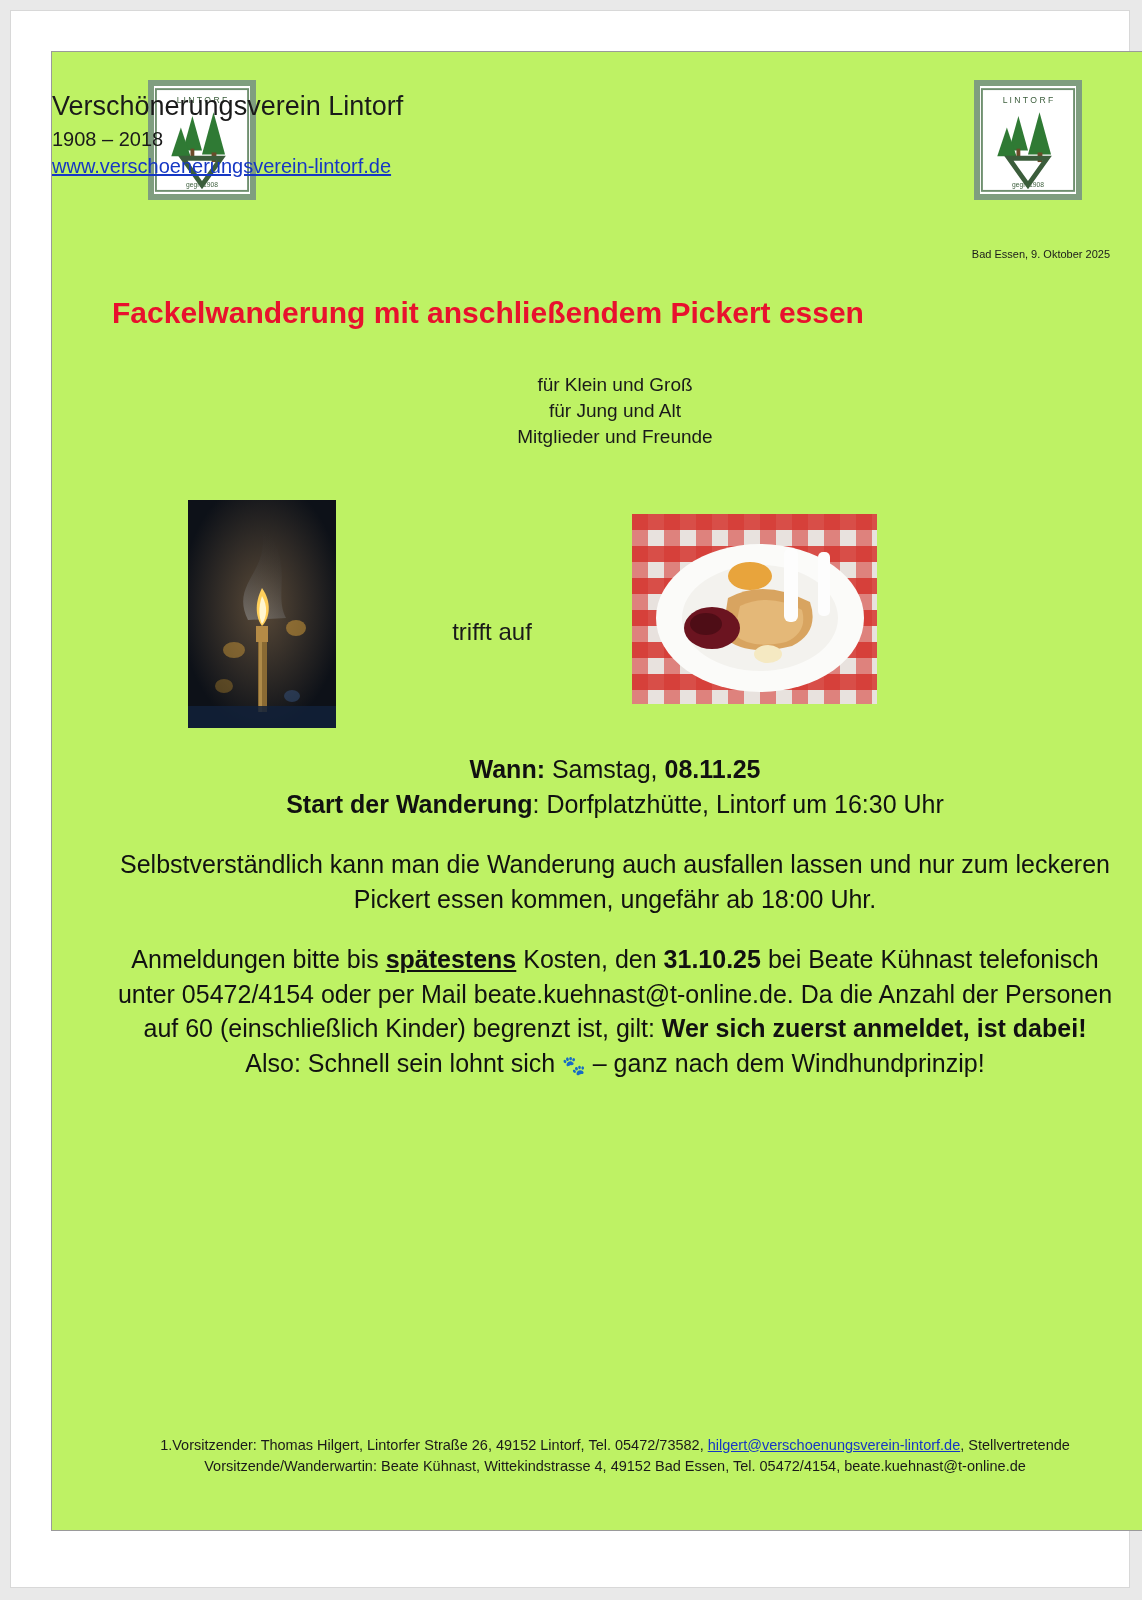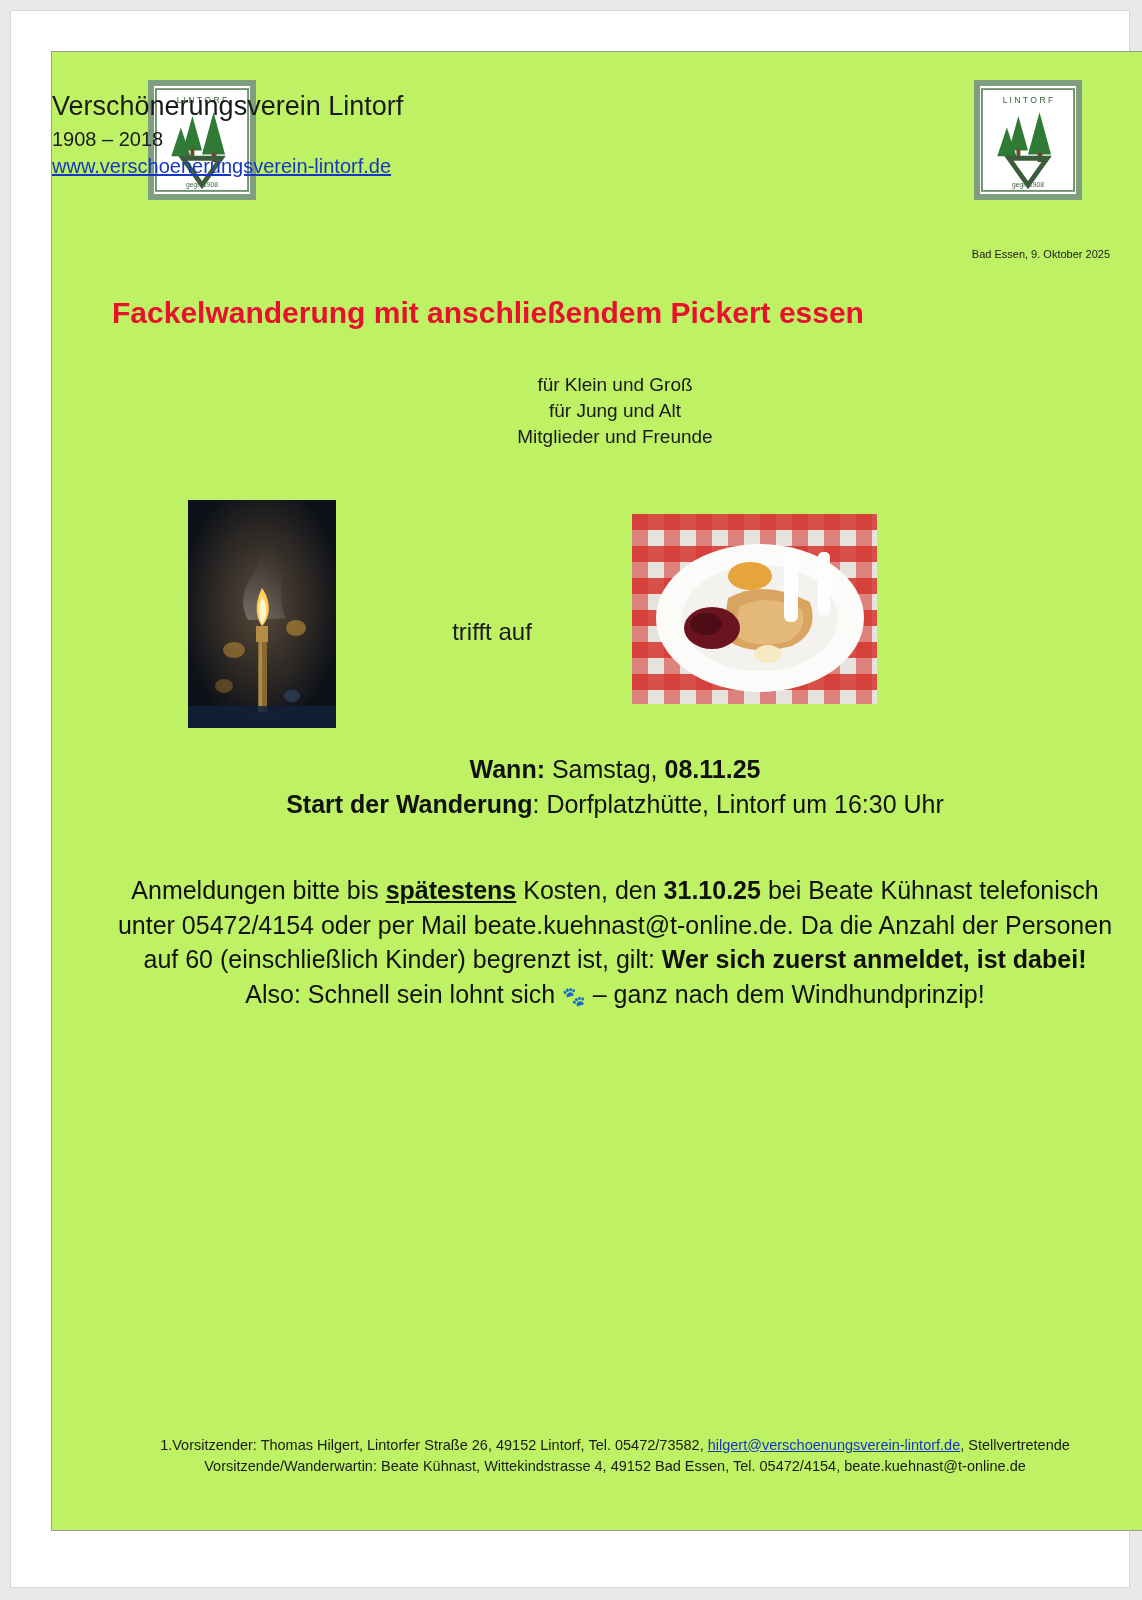--- a/index.html
+++ b/index.html
@@ -308,20 +308,21 @@
       <div class="body-block">
         <p>
           <b>Wann:</b><span> Samstag, </span><b>08.11.25</b>
         </p>
         <p>
           <b>Start der Wanderung</b><span>: Dorfplatzhütte, Lintorf um 16:30 Uhr</span>
         </p>
 
         <div class="gap"></div>
 
+        <p>Selbstverständlich kann man die Wanderung auch ausfallen lassen und nur zum leckeren Pickert essen kommen, ungefähr ab 18:00 Uhr.</p>
 
         <div class="gap"></div>
 
         <p>
           <span>Anmeldungen bitte bis </span><b><u>spätestens</u></b><span> Kosten, den </span><b>31.10.25</b><span> bei Beate Kühnast telefonisch unter 05472/4154 oder per Mail beate.kuehnast@t-online.de. Da die Anzahl der Personen auf 60 (einschließlich Kinder) begrenzt ist, gilt: </span><b>Wer sich zuerst anmeldet, ist dabei!</b>
         </p>
 
         <p>
           <span>Also: Schnell sein lohnt sich </span><span class="paw">🐾</span><span> – ganz nach dem Windhundprinzip!</span>
         </p>

